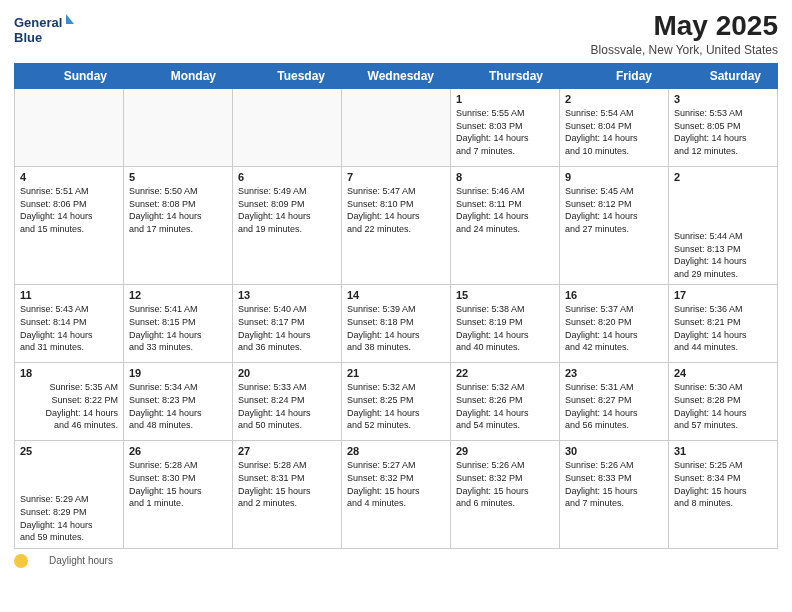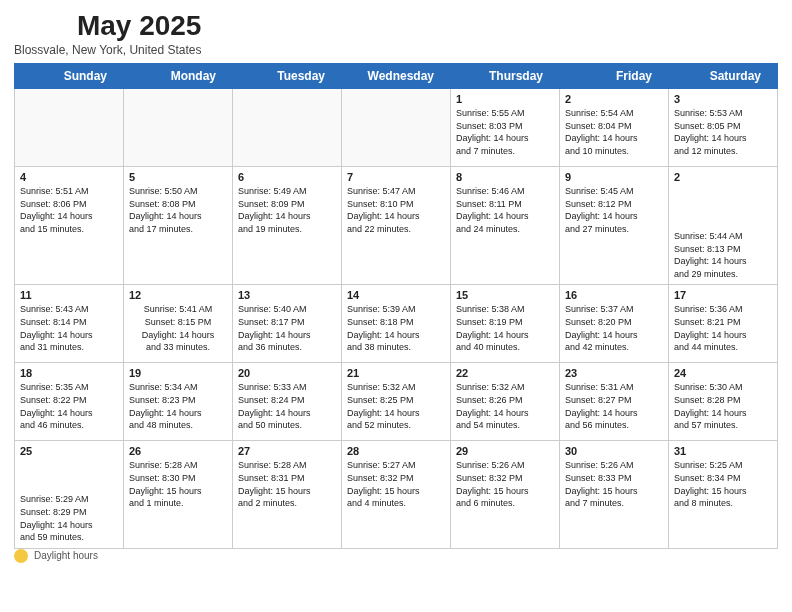--- a/index.html
+++ b/index.html
@@ -72,40 +72,48 @@
       font-weight: bold;
       display: block;
       margin-bottom: 2px;
     }
     .day-info {
       font-size: 9px;
       line-height: 1.4;
       color: #222;
     }
     .footer-note {
+      margin-top: 5px;
       font-size: 10px;
       color: #555;
       display: flex;
       align-items: center;
-      gap: 6px;
+      gap: 21px;
     }
     .footer-sun {
       display: inline-block;
       width: 14px;
       height: 14px;
       background: #f5c842;
       border-radius: 50%;
       vertical-align: middle;
     }
   </style>
 </head>
 <body>
 
 <div class="page">
   <div class="header">
+    <div class="logo">
+    <svg width="60" height="38" viewBox="0 0 60 38">
+      <text x="0" y="17" font-size="13" font-weight="bold" fill="#1a3a6e" font-family="Arial">General</text>
+      <text x="0" y="32" font-size="13" font-weight="bold" fill="#1a3a6e" font-family="Arial">Blue</text>
+      <polygon points="52,4 60,14 52,14" fill="#3a8fd4"></polygon>
+    </svg>
+  </div>
     <div class="title-block">
       <div class="main-title">May 2025</div>
       <div class="subtitle">Blossvale, New York, United States</div>
     </div>
   </div>
 
   <table class="calendar">
     <thead>
       <tr>
 
@@ -200,21 +208,21 @@
         <tr>
           <td>
             <span class="day-num">11</span>
             <div class="day-info" style="white-space: pre-line;">Sunrise: 5:43 AM
 Sunset: 8:14 PM
 Daylight: 14 hours
 and 31 minutes.</div>
           </td>
           <td>
             <span class="day-num">12</span>
-            <div class="day-info" style="white-space: pre-line; text-align: center;">Sunrise: 5:41 AM
+            <div class="day-info" style="white-space: pre-line;">Sunrise: 5:41 AM
 Sunset: 8:15 PM
 Daylight: 14 hours
 and 33 minutes.</div>
           </td>
           <td>
             <span class="day-num">13</span>
             <div class="day-info" style="white-space: pre-line;">Sunrise: 5:40 AM
 Sunset: 8:17 PM
 Daylight: 14 hours
 and 36 minutes.</div>
@@ -244,21 +252,21 @@
             <span class="day-num">17</span>
             <div class="day-info" style="white-space: pre-line;">Sunrise: 5:36 AM
 Sunset: 8:21 PM
 Daylight: 14 hours
 and 44 minutes.</div>
           </td>
         </tr>
         <tr>
           <td>
             <span class="day-num">18</span>
-            <div class="day-info" style="white-space: pre-line;">Sunrise: 5:35 AM
+            <div class="day-info" style="white-space: pre-line; text-align: right;">Sunrise: 5:35 AM
 Sunset: 8:22 PM
 Daylight: 14 hours
 and 46 minutes.</div>
           </td>
           <td>
             <span class="day-num">19</span>
             <div class="day-info" style="white-space: pre-line;">Sunrise: 5:34 AM
 Sunset: 8:23 PM
 Daylight: 14 hours
 and 48 minutes.</div>

